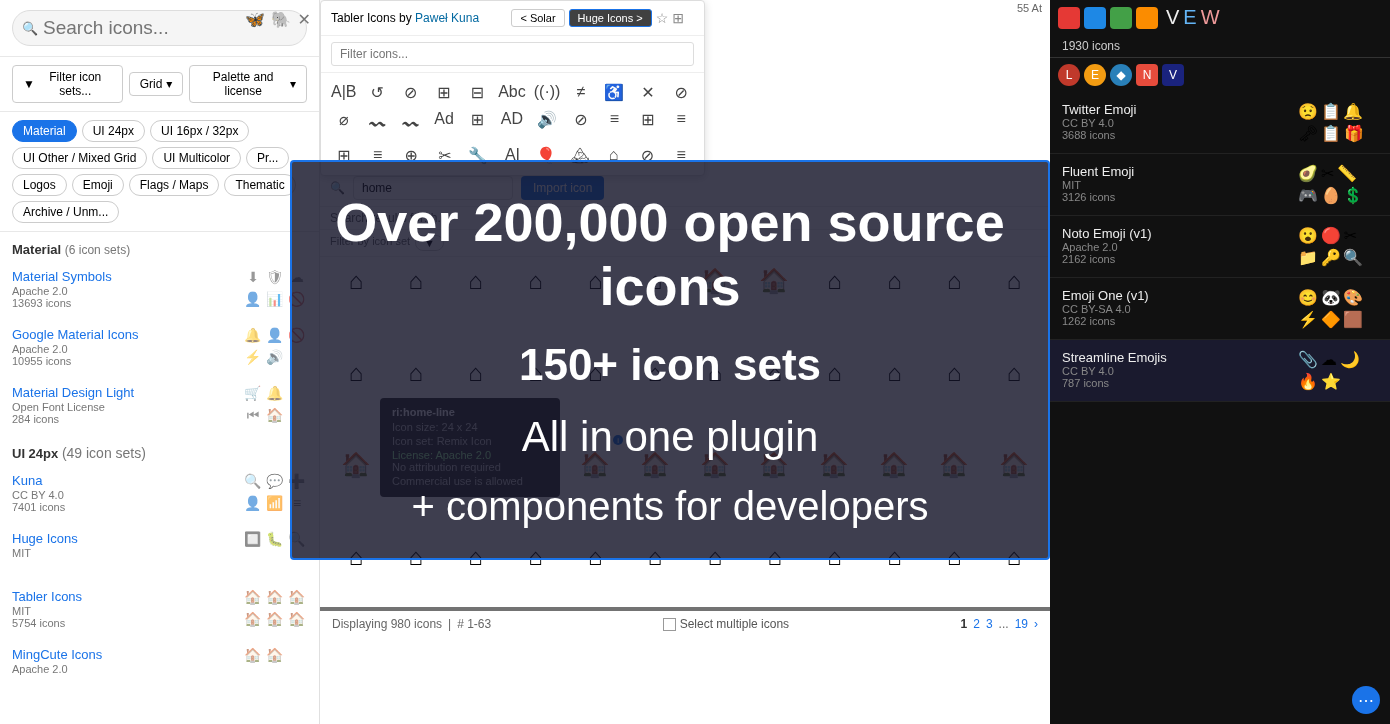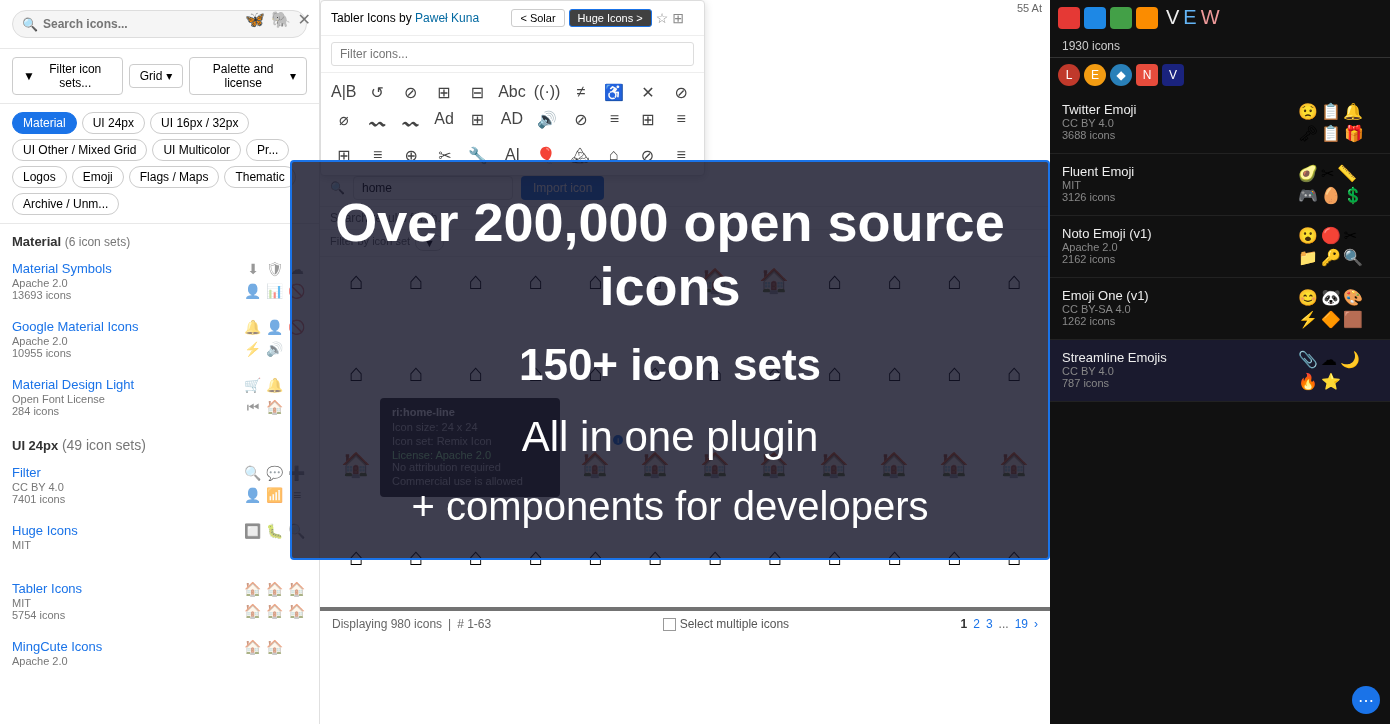--- a/index.html
+++ b/index.html
@@ -16,24 +16,23 @@
     }
     .search-bar {
       padding: 10px 12px;
       border-bottom: 1px solid #e8e8e8;
     }
     .search-input {
       width: 100%;
       padding: 6px 12px 6px 30px;
       border: 1px solid #ddd;
       border-radius: 20px;
-      font-size: 12px;
+      font-size: 19px;
       outline: none;
       background: #f5f5f5;
-      font-weight: bold;
     }
     .search-wrap { position: relative; }
     .search-icon-inside {
       position: absolute;
       left: 10px; top: 50%;
       transform: translateY(-50%);
       color: #999;
       font-size: 13px;
     }
     .toolbar {
@@ -347,21 +346,21 @@
       </div>
     </div>
 
     <div class="section-title">
       <span>UI 24px</span>
       <span style="font-weight:400;color:#777;font-size:14px;"> (<span>49 icon sets</span>)</span>
     </div>
 
     <div class="icon-set-item">
       <div class="icon-set-info">
-        <div class="icon-set-name">Filter</div>
+        <div class="icon-set-name">Kuna</div>
         <div class="icon-set-license">CC BY 4.0</div>
         <div class="icon-set-count">7401 icons</div>
       </div>
       <div class="icon-set-previews">
         <span class="preview-icon">🔍</span>
           <span class="preview-icon">💬</span>
           <span class="preview-icon">➕</span>
         <span class="preview-icon">👤</span>
           <span class="preview-icon">📶</span>
           <span class="preview-icon">≡</span>

